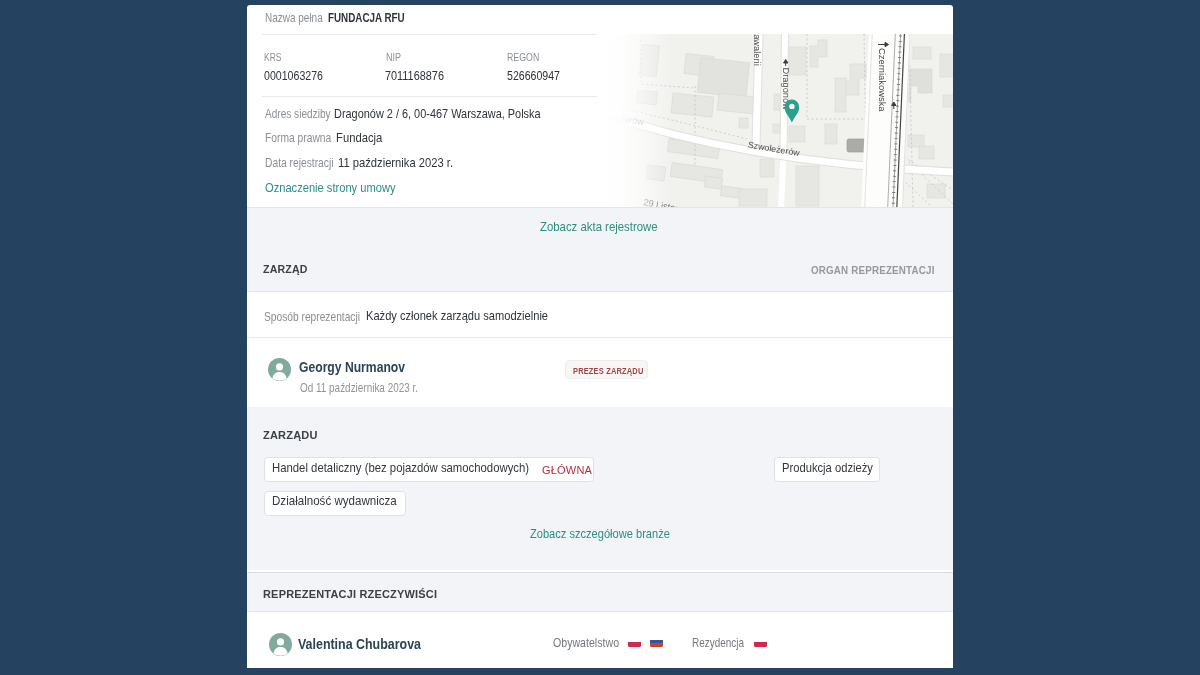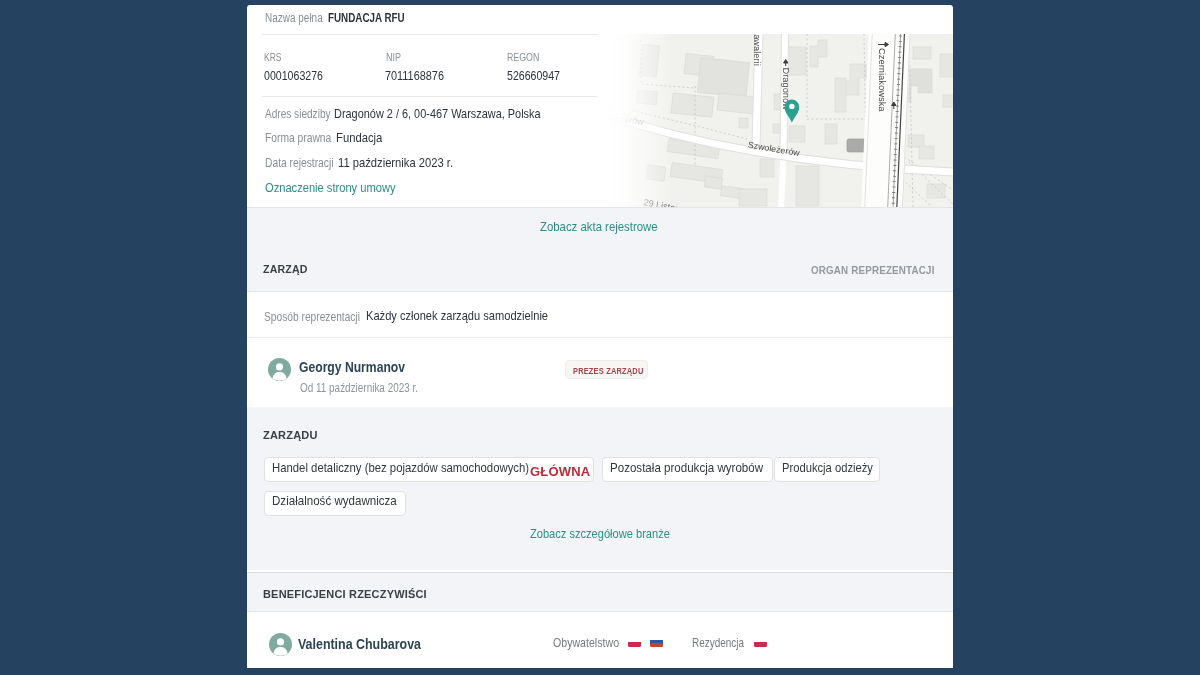--- a/index.html
+++ b/index.html
@@ -174,35 +174,32 @@
   </div>
   <div class="abs name" style="left:51.6px;top:354px;transform:scaleX(.868)">Georgy Nurmanov</div>
   <div class="abs" style="left:318px;top:354.5px;width:83px;height:19px;background:#f7f6f4;border:1px solid #efedeb;border-radius:4px;box-sizing:border-box"></div>
   <div class="abs" style="left:325.7px;top:360.5px;font-size:8.5px;font-weight:bold;letter-spacing:.2px;color:#a04548;transform:scaleX(.878)">PREZES ZARZĄDU</div>
   <div class="abs" style="left:52.7px;top:375.8px;font-size:12.3px;color:#8f9398;transform:scaleX(.808)">Od 11 października 2023 r.</div>
 
   <div class="band" style="top:402px;height:163px"></div>
   <div class="abs hdr" style="left:16px;top:423.5px;transform:scaleX(1)">ZARZĄDU</div>
   <div class="chip" style="left:17px;top:452px;width:328px">
     <div class="chiptext" style="transform:scaleX(.872)">Handel detaliczny (bez pojazdów samochodowych)</div>
-    <div class="abs" style="left:265px;top:6px;font-size:13px;font-weight:bold;color:#b92d3c;letter-spacing:.2px">GŁÓWNA</div>
-  </div>
-  <div class="chip" style="left:355px;top:452px;width:169px">
-        <div class="chiptext" style="transform:scaleX(.89)">Pozostała produkcja wyrobów</div>
-      </div>
+    <div class="abs" style="left:277px;top:6px;font-size:11px;font-weight:normal;color:#b92d3c;letter-spacing:.2px">GŁÓWNA</div>
+  </div>
   <div class="chip" style="left:527px;top:452px;width:103.5px">
         <div class="chiptext" style="transform:scaleX(.862)">Produkcja odzieży</div>
       </div>
   <div class="chip" style="left:17px;top:485.5px;width:140px">
         <div class="chiptext" style="transform:scaleX(.89)">Działalność wydawnicza</div>
       </div>
   <div class="abs teal" style="top:521.3px;left:282.8px;transform:scaleX(.853)">Zobacz szczegółowe branże</div>
 
   <div class="band" style="top:566.5px;height:38px;border-top:1px solid #d9dcdf;border-bottom:1px solid #e3e6e9"></div>
-  <div class="abs hdr" style="left:16px;top:582.5px;transform:scaleX(.997)">BENEFICJENCI RZECZYWIŚCI</div>
+  <div class="abs hdr" style="left:16px;top:582.5px;transform:scaleX(.997)">REPREZENTACJI RZECZYWIŚCI</div>
 
   <div class="avatar" style="left:22px;top:628px">
     <svg viewBox="0 0 24 24" width="23" height="23">
           <circle cx="12" cy="12" r="12" fill="#7faa9d"></circle>
           <circle cx="12" cy="9.3" r="3.7" fill="#fff"></circle>
           <path d="M4.6 21.3 C5.4 16.6 8.4 14.6 12 14.6 C15.6 14.6 18.6 16.6 19.4 21.3 A12 12 0 0 1 4.6 21.3 Z" fill="#fff"></path>
         </svg>
   </div>
   <div class="abs name" style="left:51.2px;top:630.5px;transform:scaleX(.888)">Valentina Chubarova</div>
   <div class="abs lbl" style="left:305.6px;top:630px;color:#75797f;transform:scaleX(.816)">Obywatelstwo</div>

